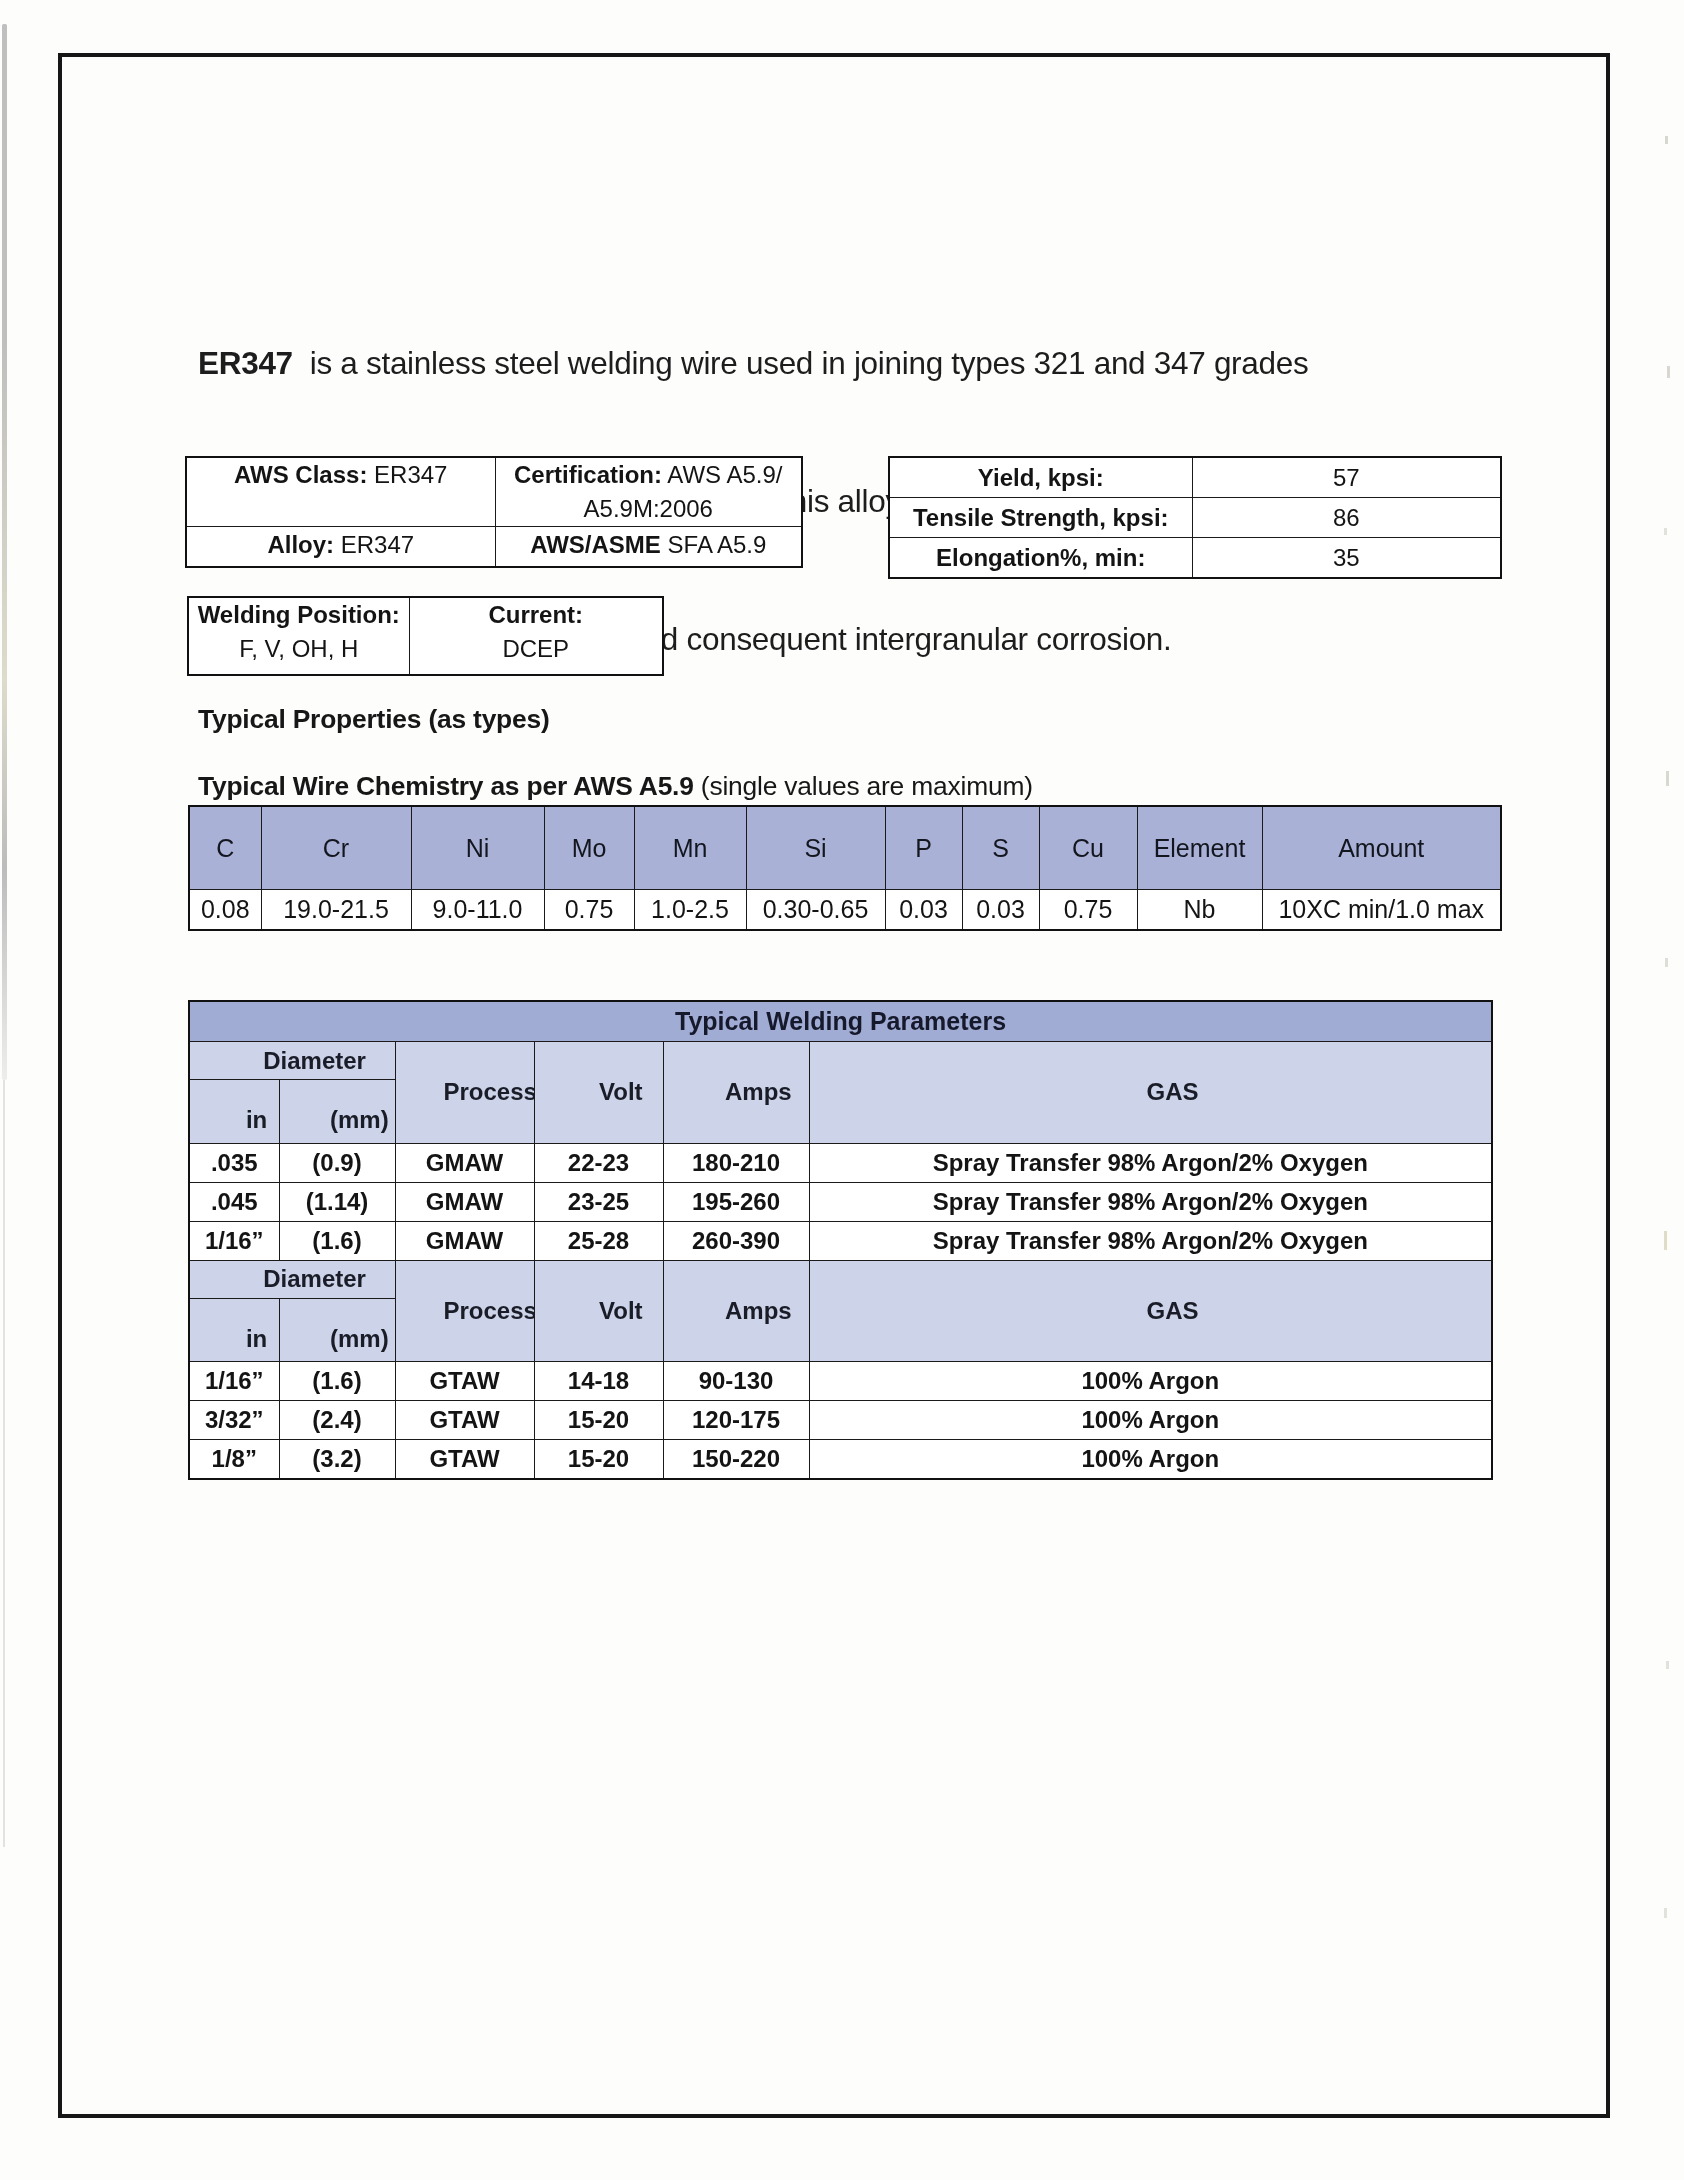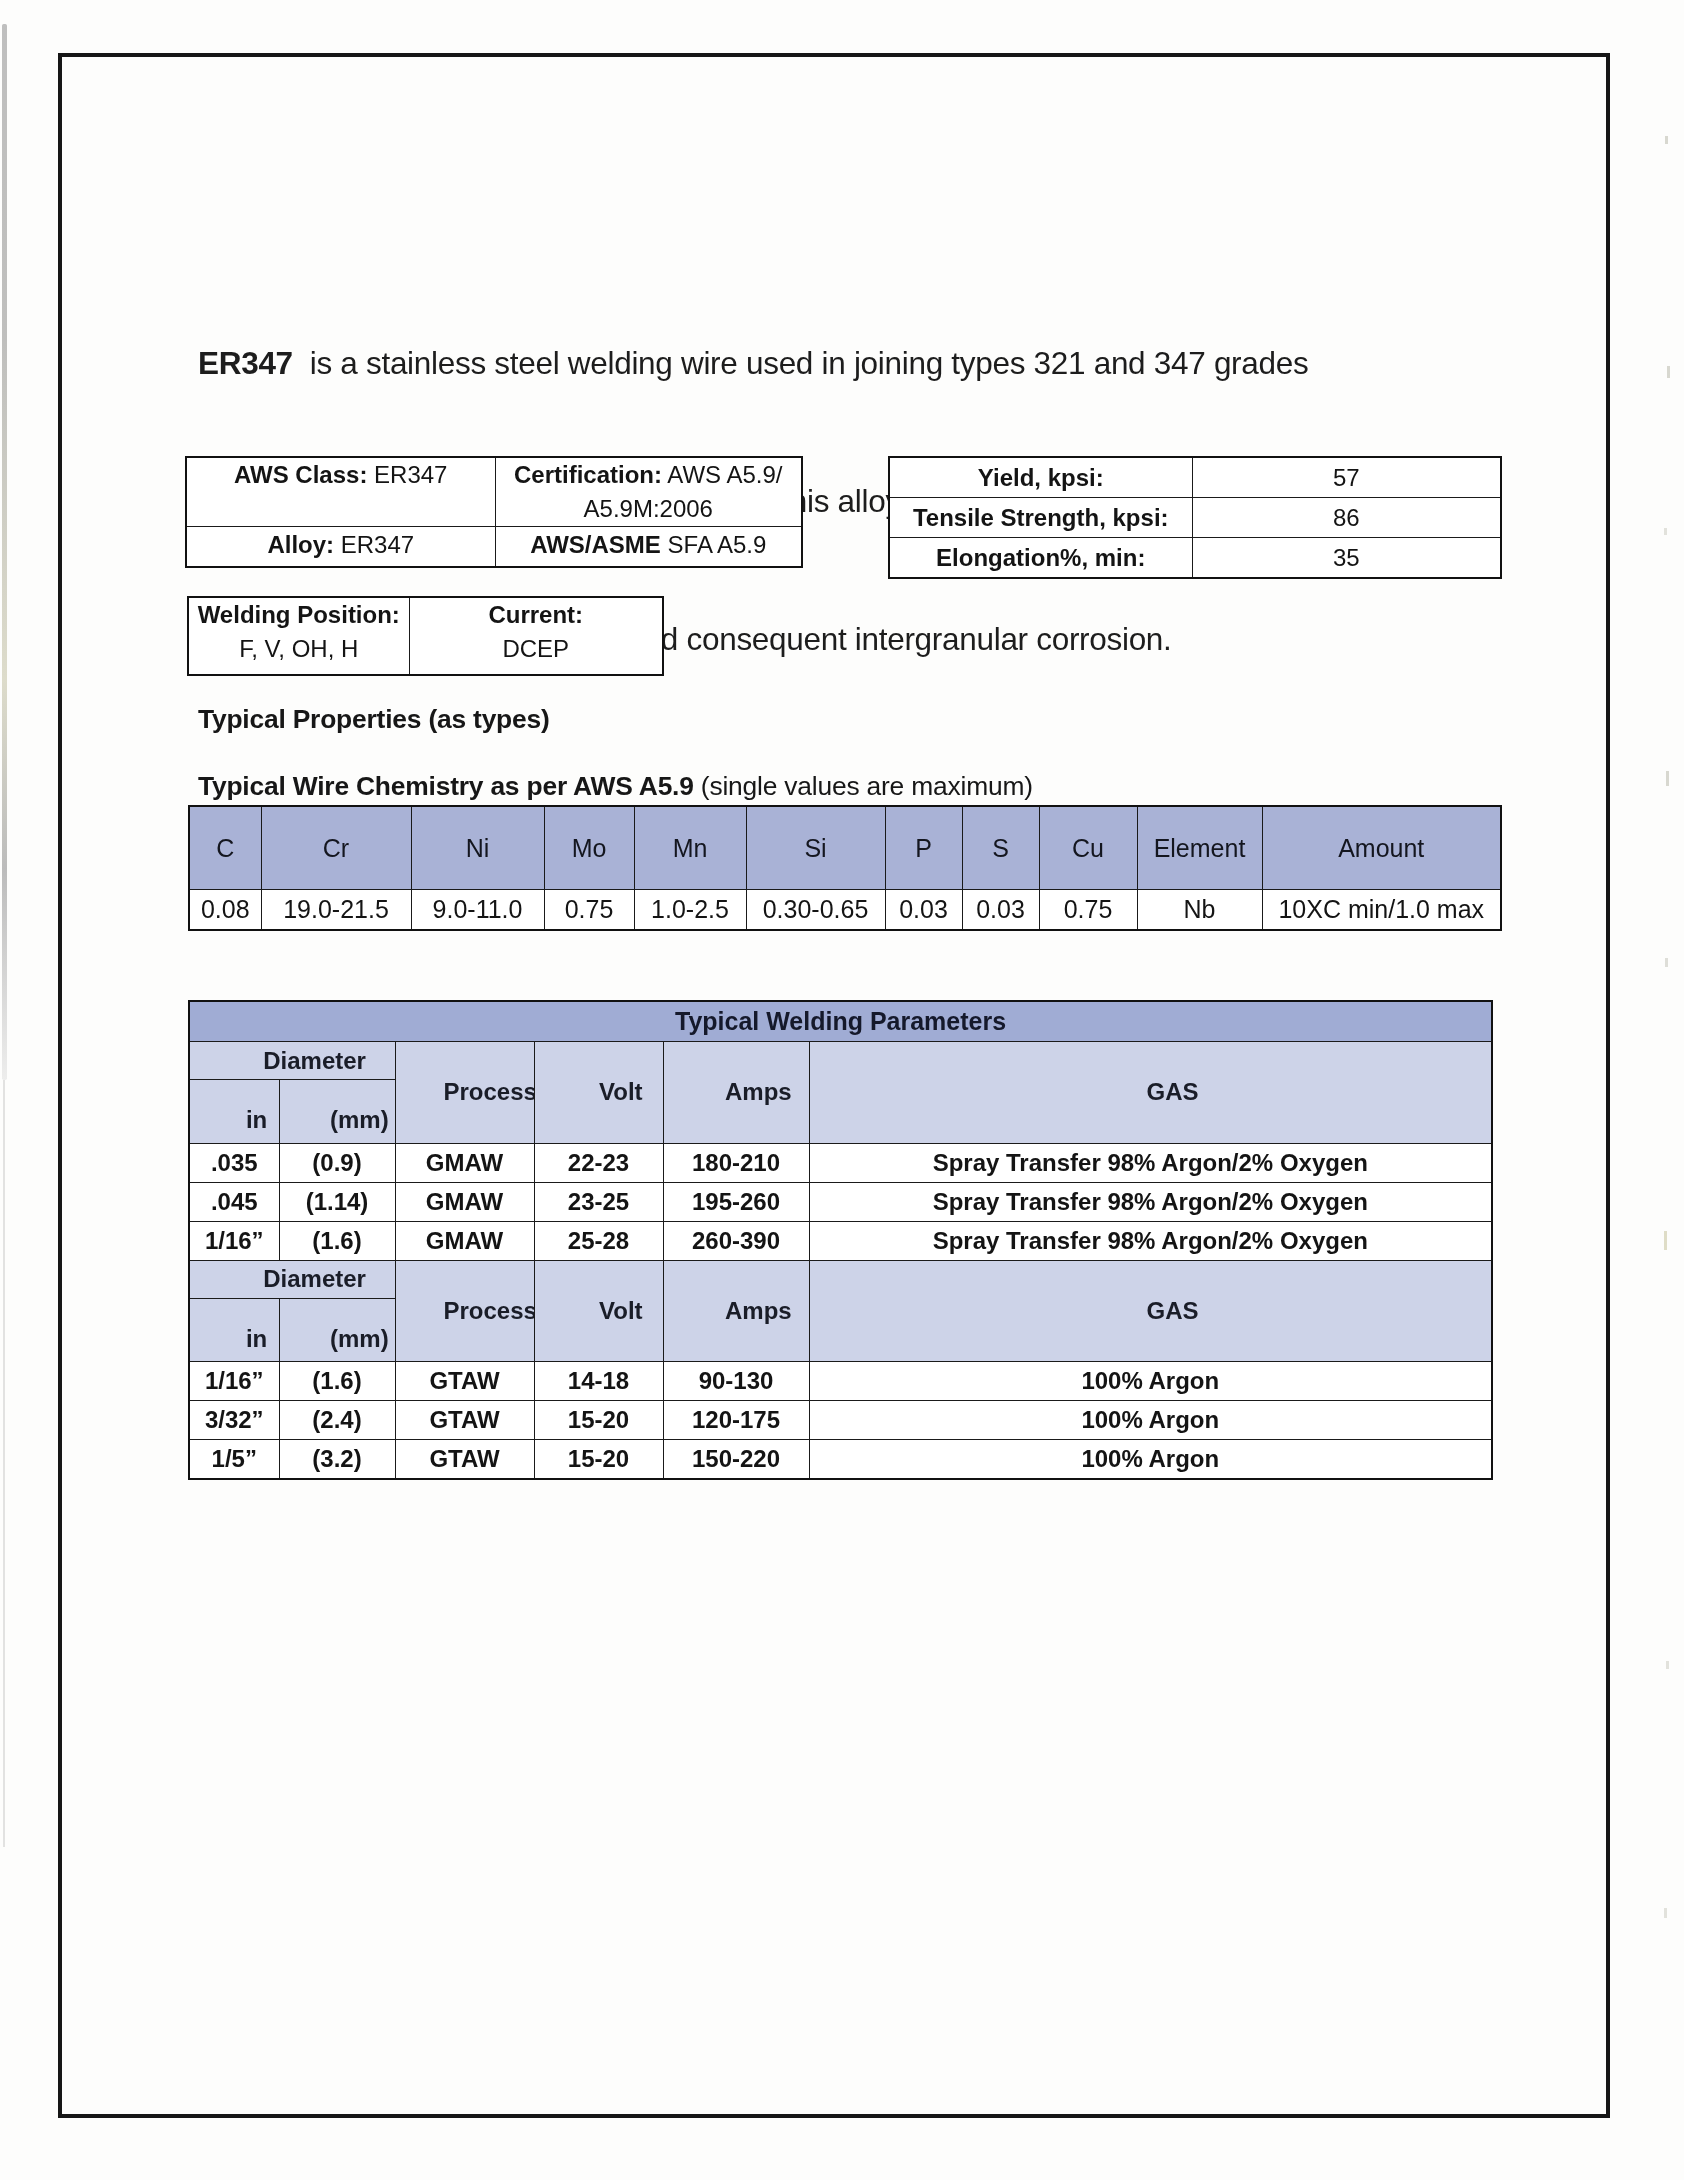--- a/index.html
+++ b/index.html
@@ -250,21 +250,21 @@
     </tr>
     <tr class="dr">
       <td>3/32”</td>
       <td>(2.4)</td>
       <td>GTAW</td>
       <td>15-20</td>
       <td>120-175</td>
       <td>100% Argon</td>
     </tr>
     <tr class="dr">
-      <td>1/5”</td>
+      <td>1/8”</td>
       <td>(3.2)</td>
       <td>GTAW</td>
       <td>15-20</td>
       <td>150-220</td>
       <td>100% Argon</td>
     </tr>
   </tbody>
     </table>
 
 

